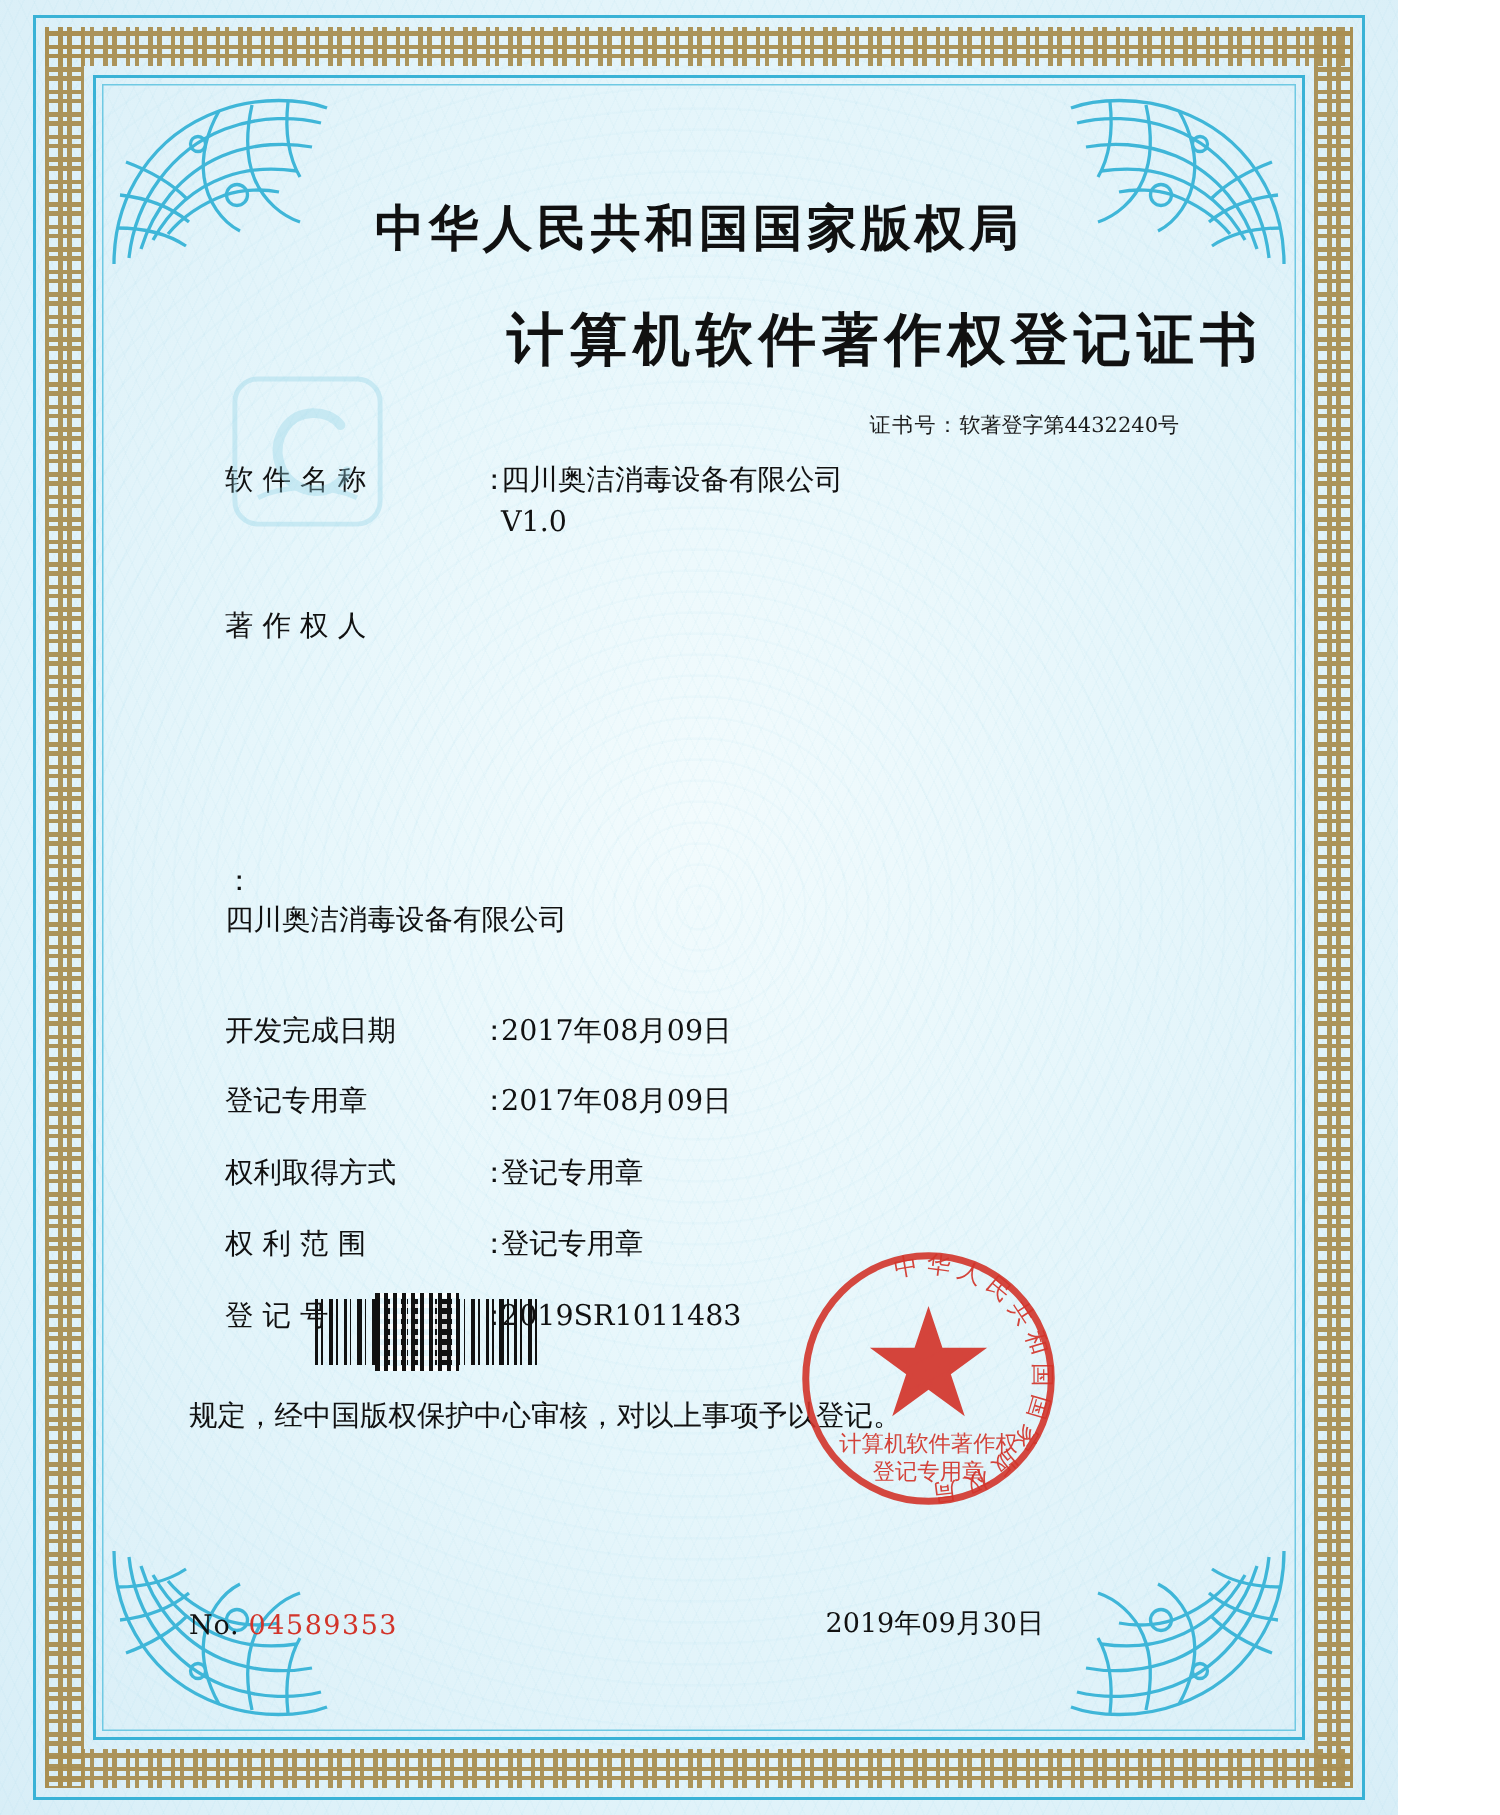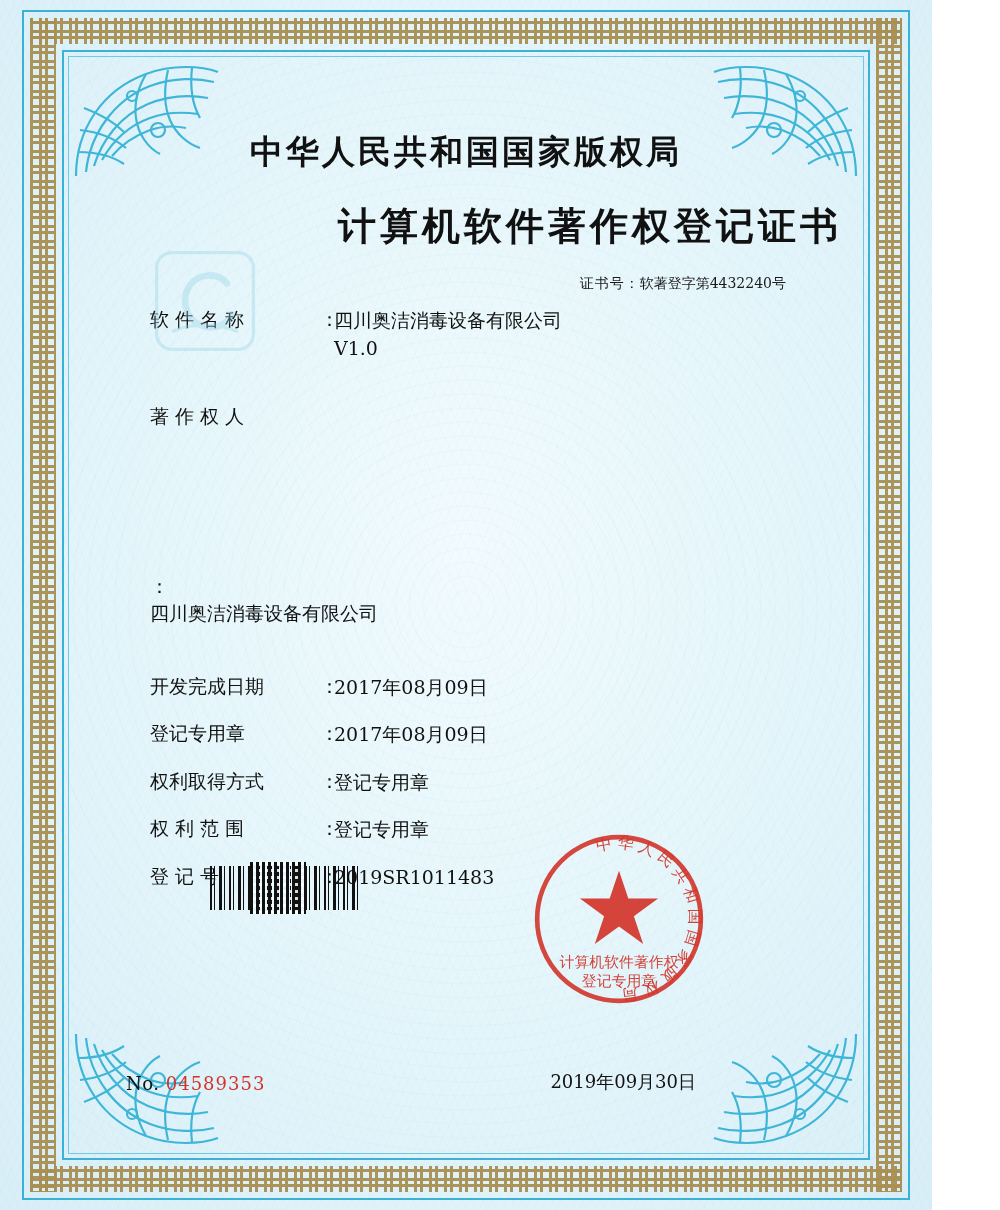--- a/index.html
+++ b/index.html
@@ -400,20 +400,21 @@
 
       <div class="field-row">
         <span class="field-label">登  记  号</span>
         <span class="field-colon">：</span>
         <span class="field-value">2019SR1011483</span>
       </div>
 
     </div>
 
     <div class="statement">
+      <p>规定，经中国版权保护中心审核，对以上事项予以登记。</p>
     </div>
 
     <div class="barcode"></div>
     <div class="qrcode"></div>
 
     <div class="seal">
       <svg viewBox="0 0 200 200" xmlns="http://www.w3.org/2000/svg">
         <defs>
           <path id="ringpath" d="M 100,100 m -76,0 a 76,76 0 1,1 152,0 a 76,76 0 1,1 -152,0"></path>
         </defs>

